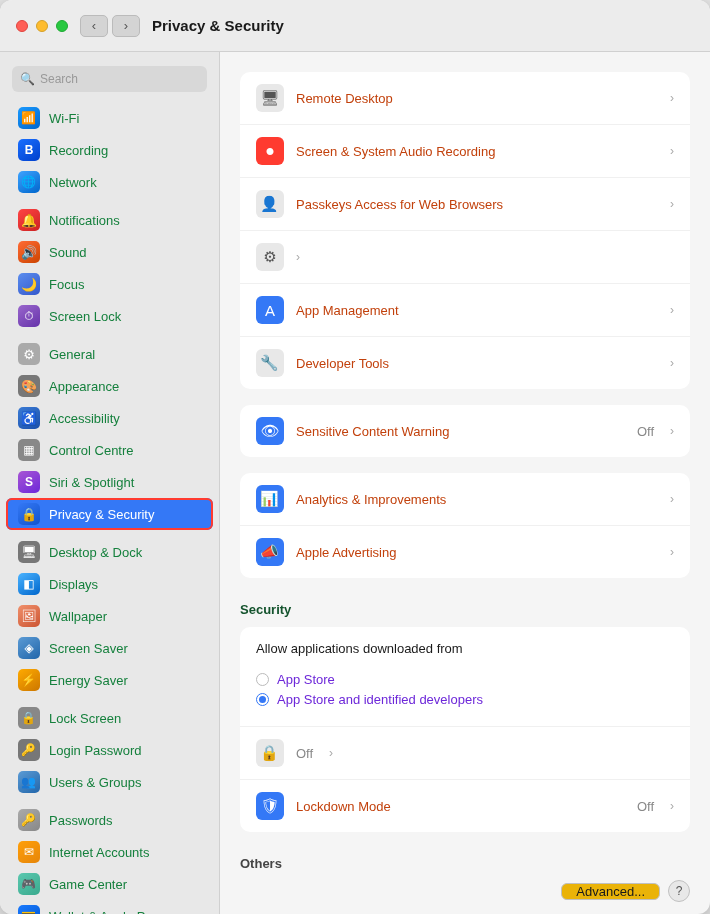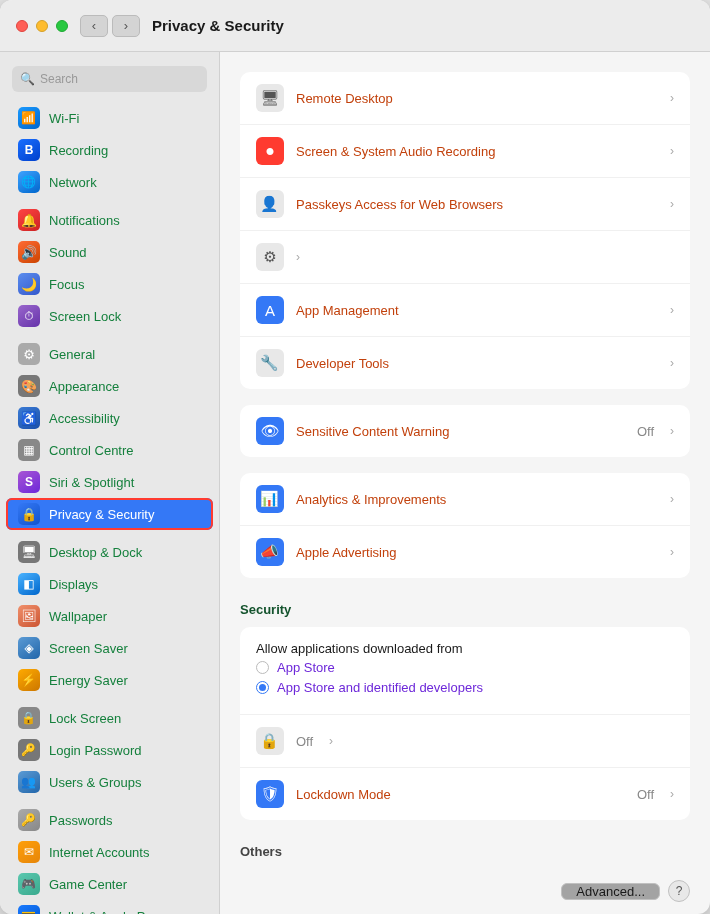--- a/index.html
+++ b/index.html
@@ -216,21 +216,21 @@
       padding: 8px 0 6px;
       margin-bottom: 4px;
     }
     .security-top {
       padding: 14px 16px;
       border-bottom: 1px solid #f0f0f0;
     }
     .security-title {
       font-size: 13px;
       color: #1a1a1a;
-      margin-bottom: 4px;
+      margin-bottom: 16px;
     }
     .radio-option {
       display: flex;
       align-items: center;
       gap: 8px;
       margin-bottom: 5px;
       cursor: pointer;
     }
     .radio-btn {
       width: 13px;
@@ -264,21 +264,21 @@
       padding: 8px 0 6px;
     }
     .bottom-bar {
       display: flex;
       justify-content: flex-end;
       padding: 8px 20px 12px;
       gap: 8px;
       align-items: center;
     }
     .advanced-btn {
-      background: #a3a3a3;
+      background: #eab308;
       border: 1px solid #c0c0c0;
       border-radius: 6px;
       padding: 0 14px;
       font-size: 13px;
       cursor: pointer;
       color: #1a1a1a;
     }
     .help-btn {
       width: 22px;
       height: 22px;

